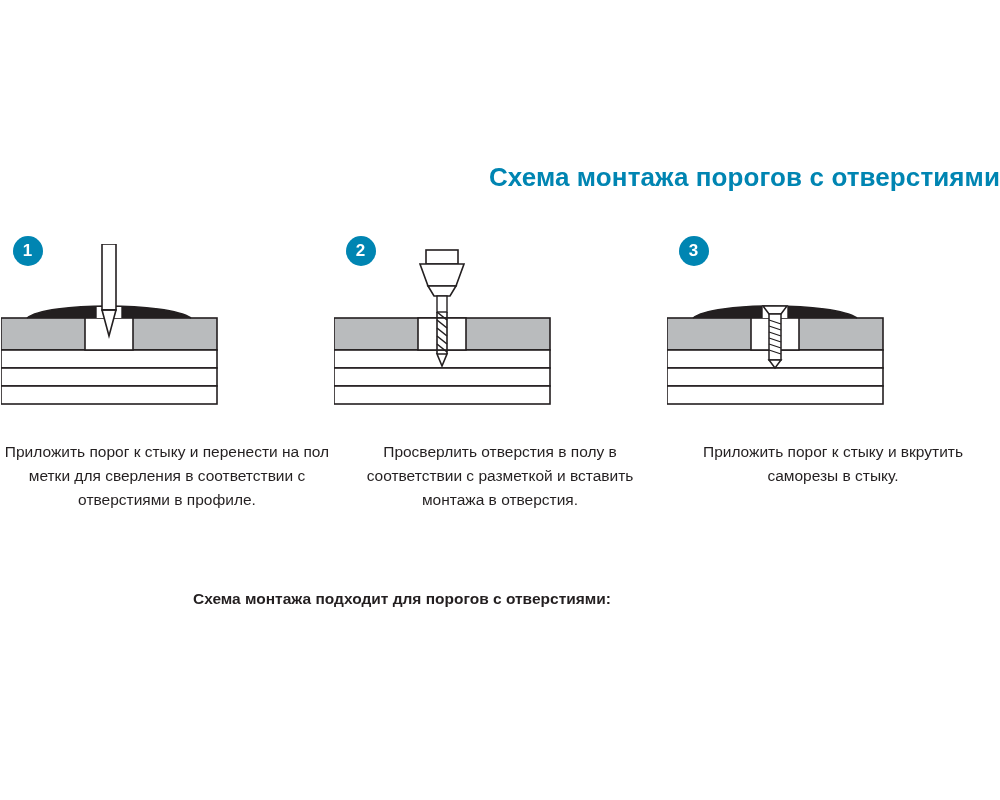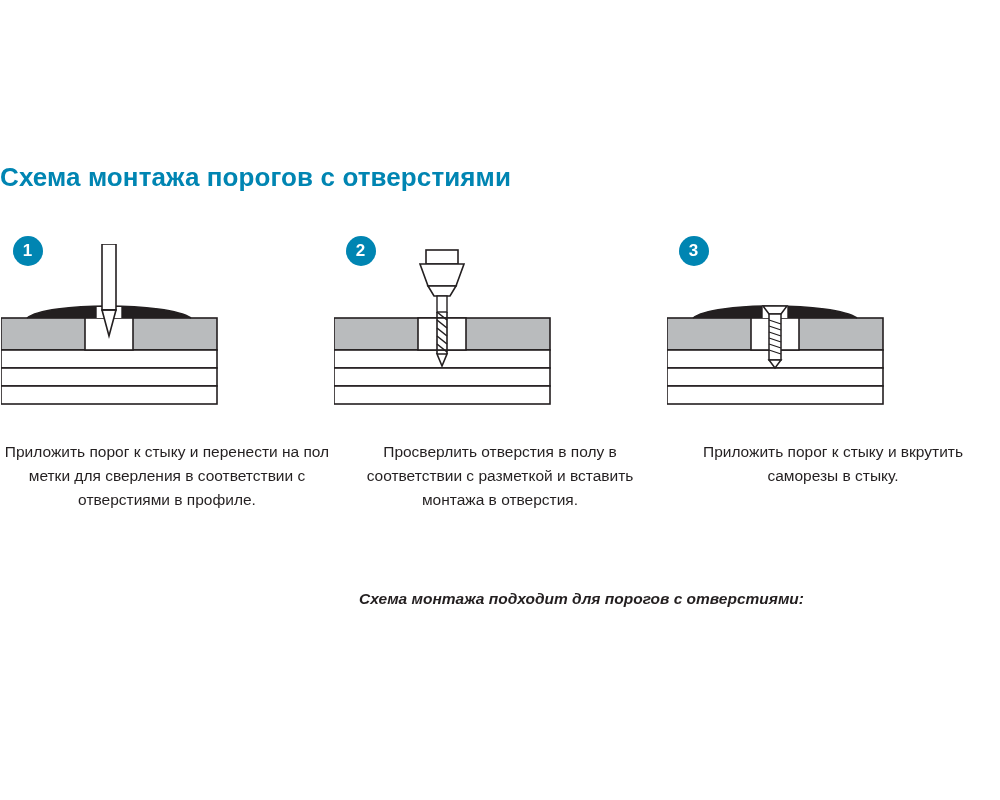--- a/index.html
+++ b/index.html
@@ -18,21 +18,21 @@
   .page {
     position: relative;
     width: 1000px;
     height: 800px;
   }
   .title {
     position: absolute;
     top: 162px;
     left: 0;
     width: 1000px;
-    text-align: left;
+    text-align: right;
     font-size: 26px;
     font-weight: bold;
     color: #0085b2;
     letter-spacing: 0.1px;
   }
   .steps {
     position: absolute;
     top: 236px;
     left: 0;
     width: 1000px;
@@ -72,22 +72,21 @@
     text-align: center;
     font-size: 15.5px;
     line-height: 24px;
     color: #231f20;
   }
   .footer {
     position: absolute;
     top: 586px;
     left: 0;
     width: 804px;
-    text-align: right;
-    font-style: italic;
+    text-align: center;
   }
   .footer .line1 {
     font-size: 15.5px;
     font-weight: bold;
     color: #231f20;
     line-height: 26px;
   }
   .footer .line2 {
     font-size: 15.5px;
     color: #231f20;

